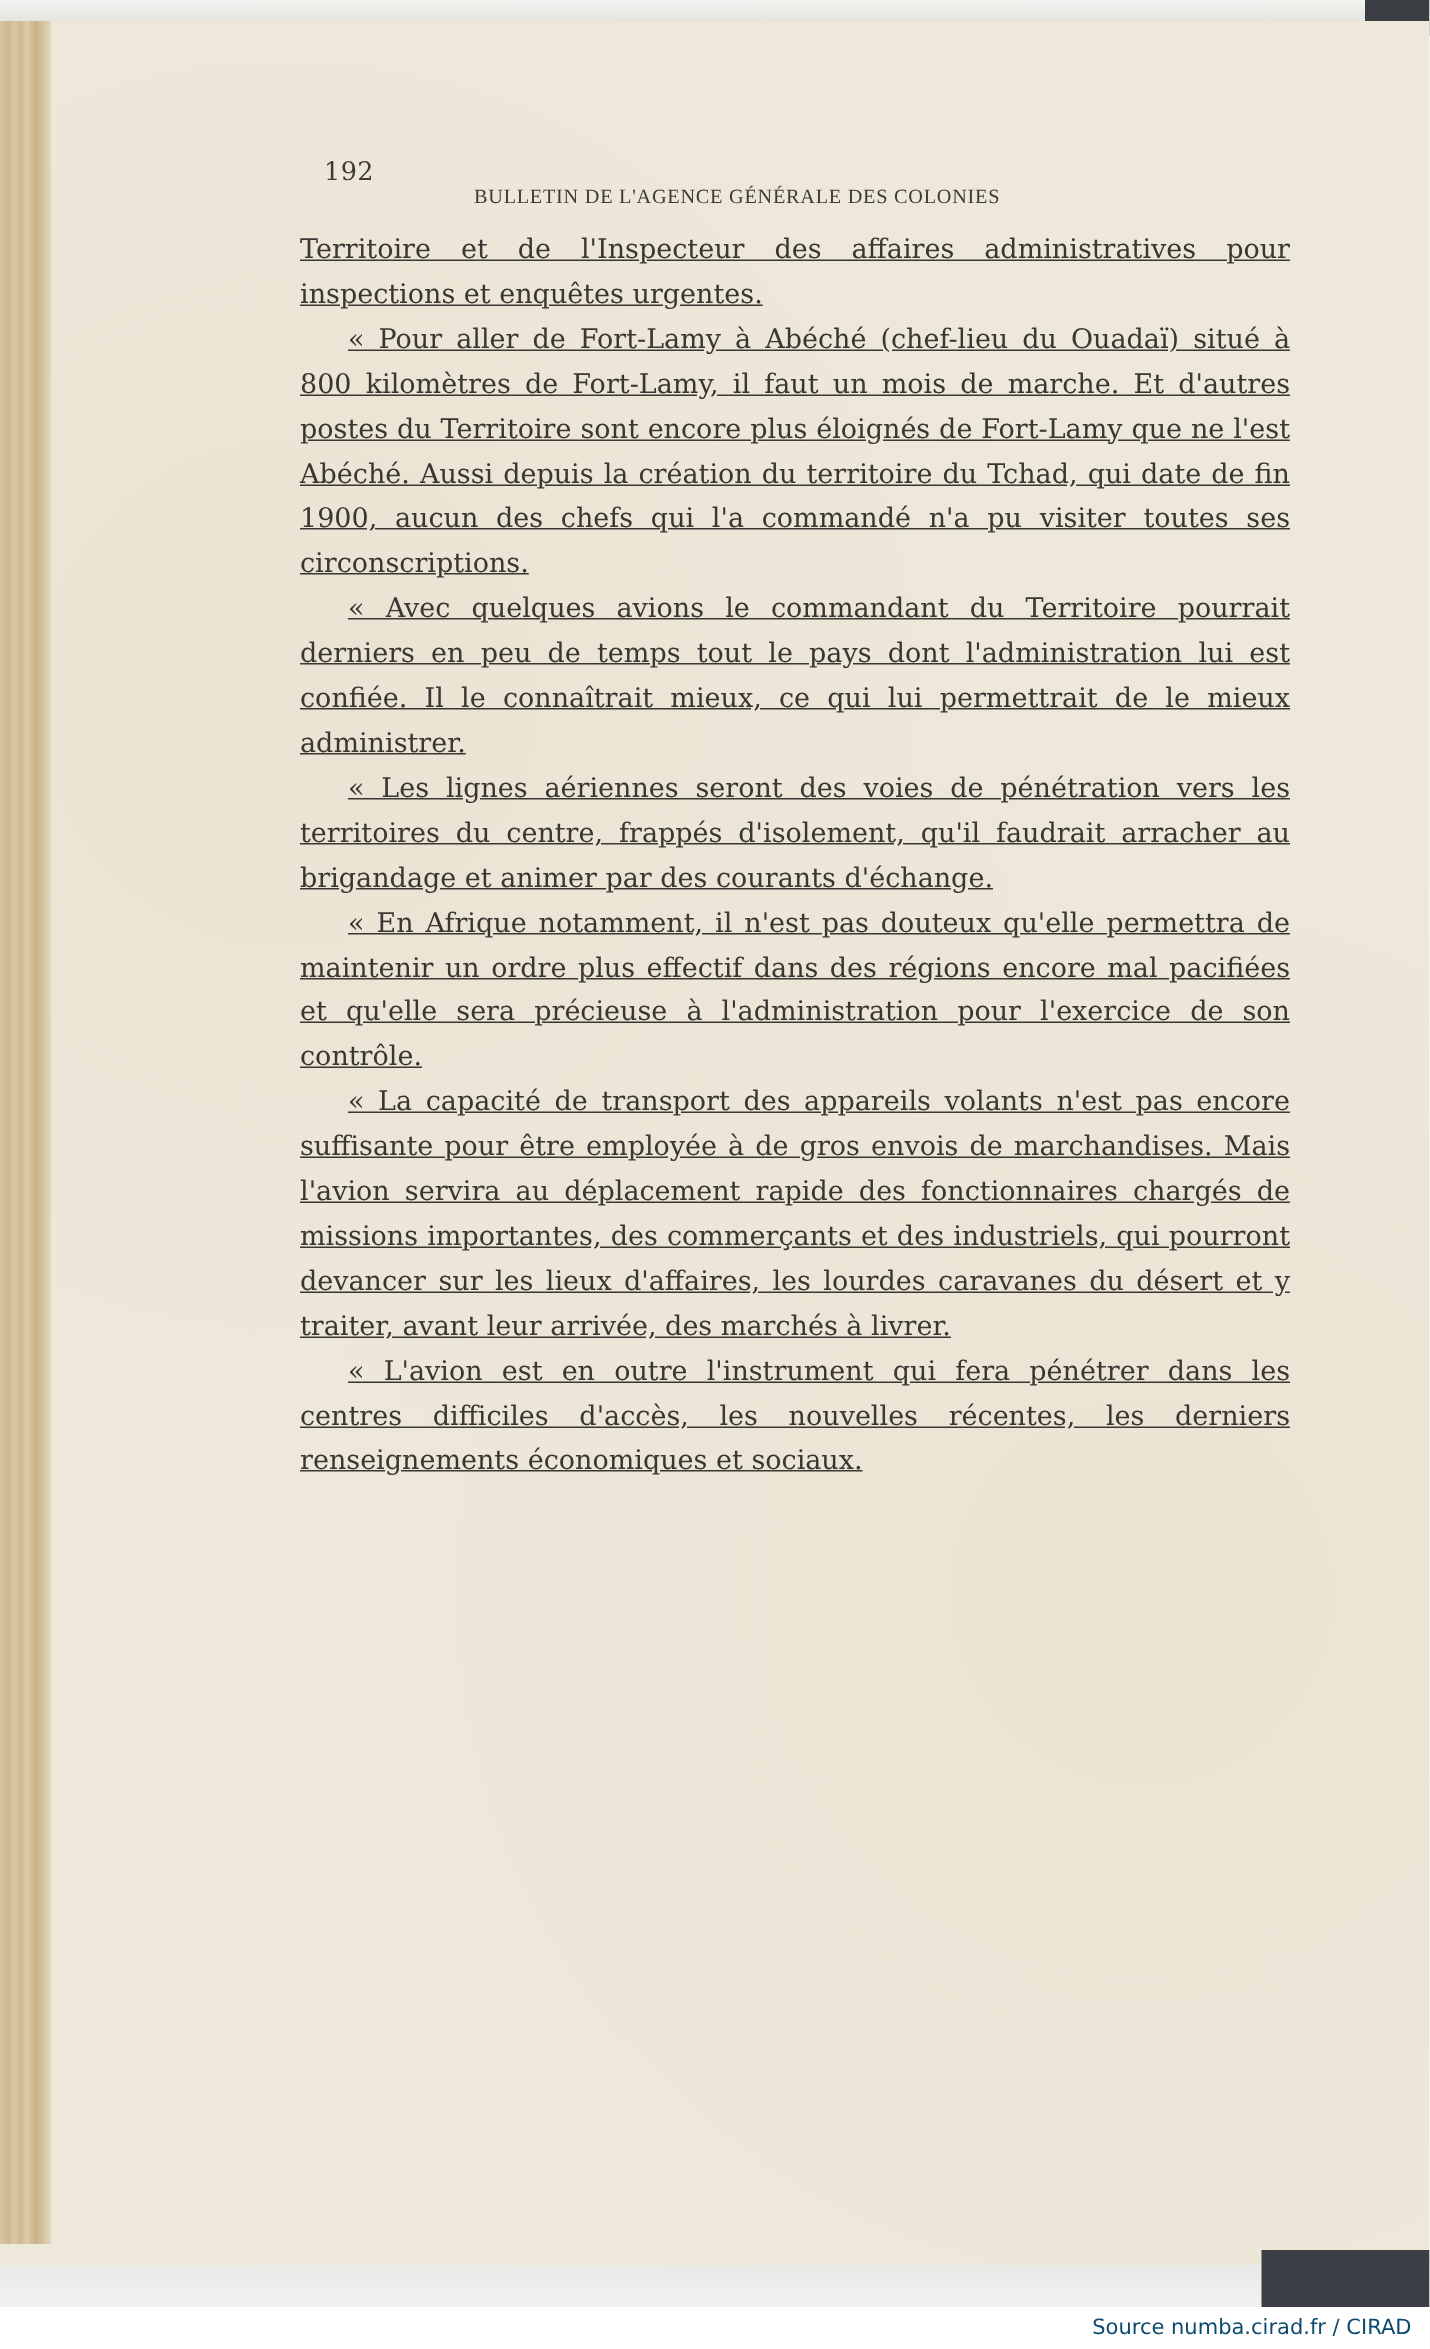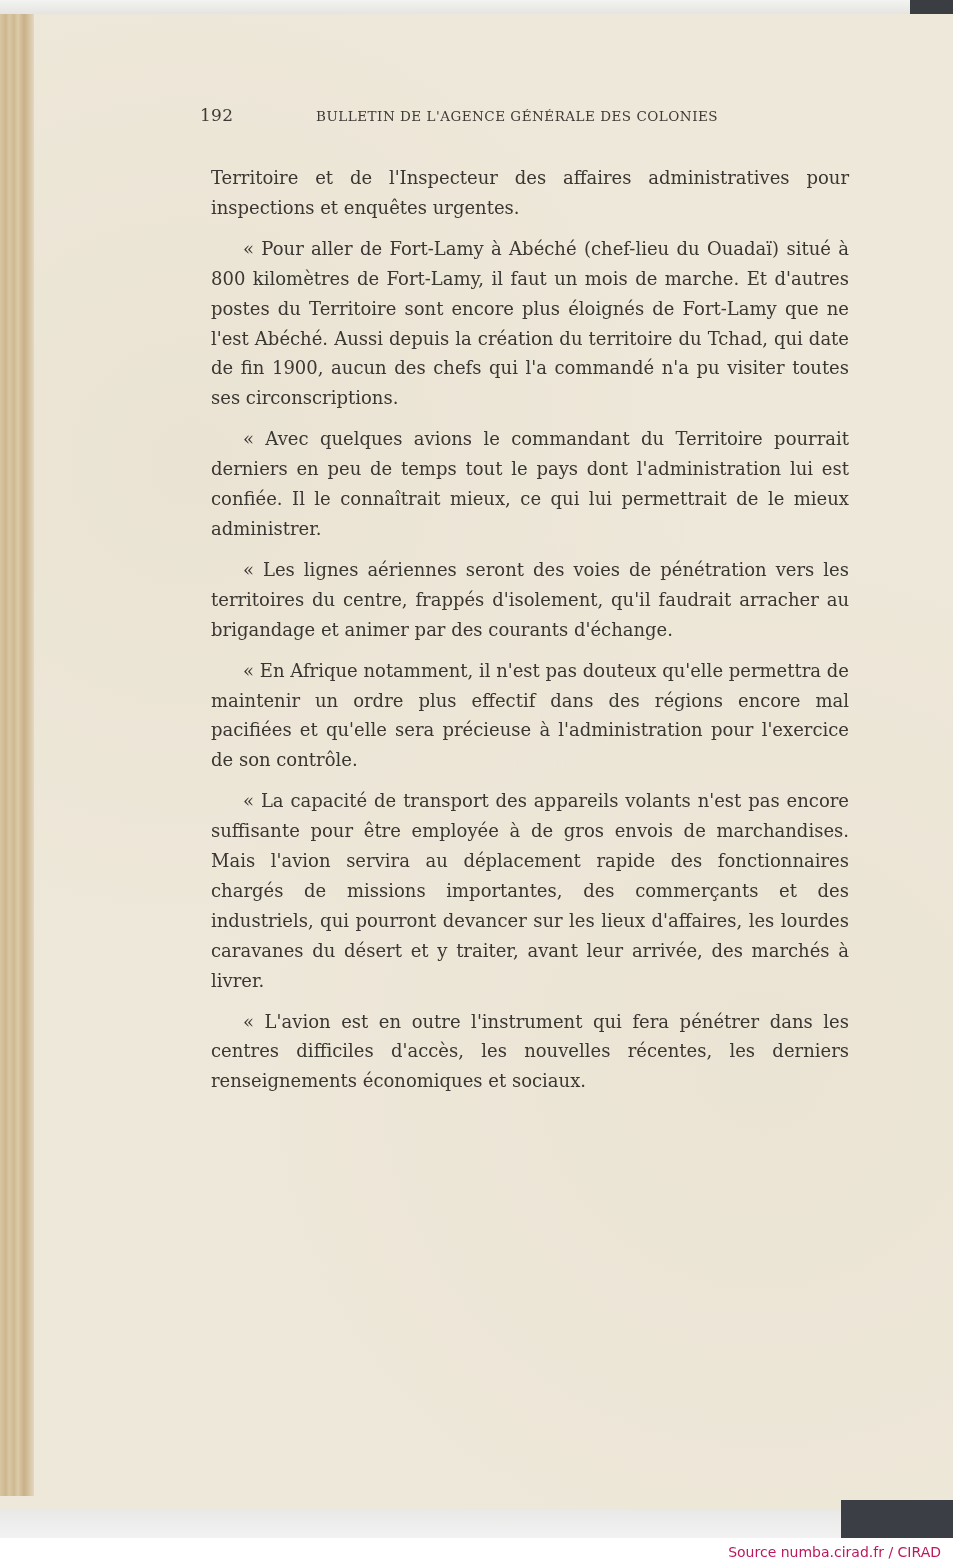--- a/index.html
+++ b/index.html
@@ -59,57 +59,59 @@
     .running-head {
       position: absolute;
       top: 105px;
       left: 200px;
       width: 660px;
       height: 24px;
       color: #3e3a34;
     }
     .page-number {
       position: absolute;
-      left: 0; top: 0;
+      left: 16px; top: 0;
       font-size: 17px;
       letter-spacing: 0.3px;
     }
     .header-title {
       position: absolute;
-      left: 116px; top: 3px;
+      left: 116px; top: 18px;
       font-size: 13.5px;
       letter-spacing: 0.5px;
       white-space: nowrap;
+      font-family: Liberation Serif, serif;
     }
     .text-body {
       position: absolute;
       left: 200px;
       top: 152px;
       width: 660px;
       color: #3a3631;
       font-size: 18px;
       line-height: 29.9px;
       text-align: justify;
     }
     .text-body p {
-      margin: 11px;
+      margin: 0;
+      text-decoration: underline;
     }
     .text-body p.indent {
       text-indent: 32px;
     }
     .text-body p.first {
       text-indent: 0;
     }
     .source-credit {
       position: absolute;
       right: 12px;
       top: 1544px;
       font-family: "DejaVu Sans", "Liberation Sans", sans-serif;
       font-size: 14px;
-      color: #be185d;
+      color: #0c4a6e;
       white-space: nowrap;
     }
   </style>
 </head>
 <body>
 
 <div class="scan-top"></div>
 <div class="scan-dark-top"></div>
 
 <div class="page"></div>

